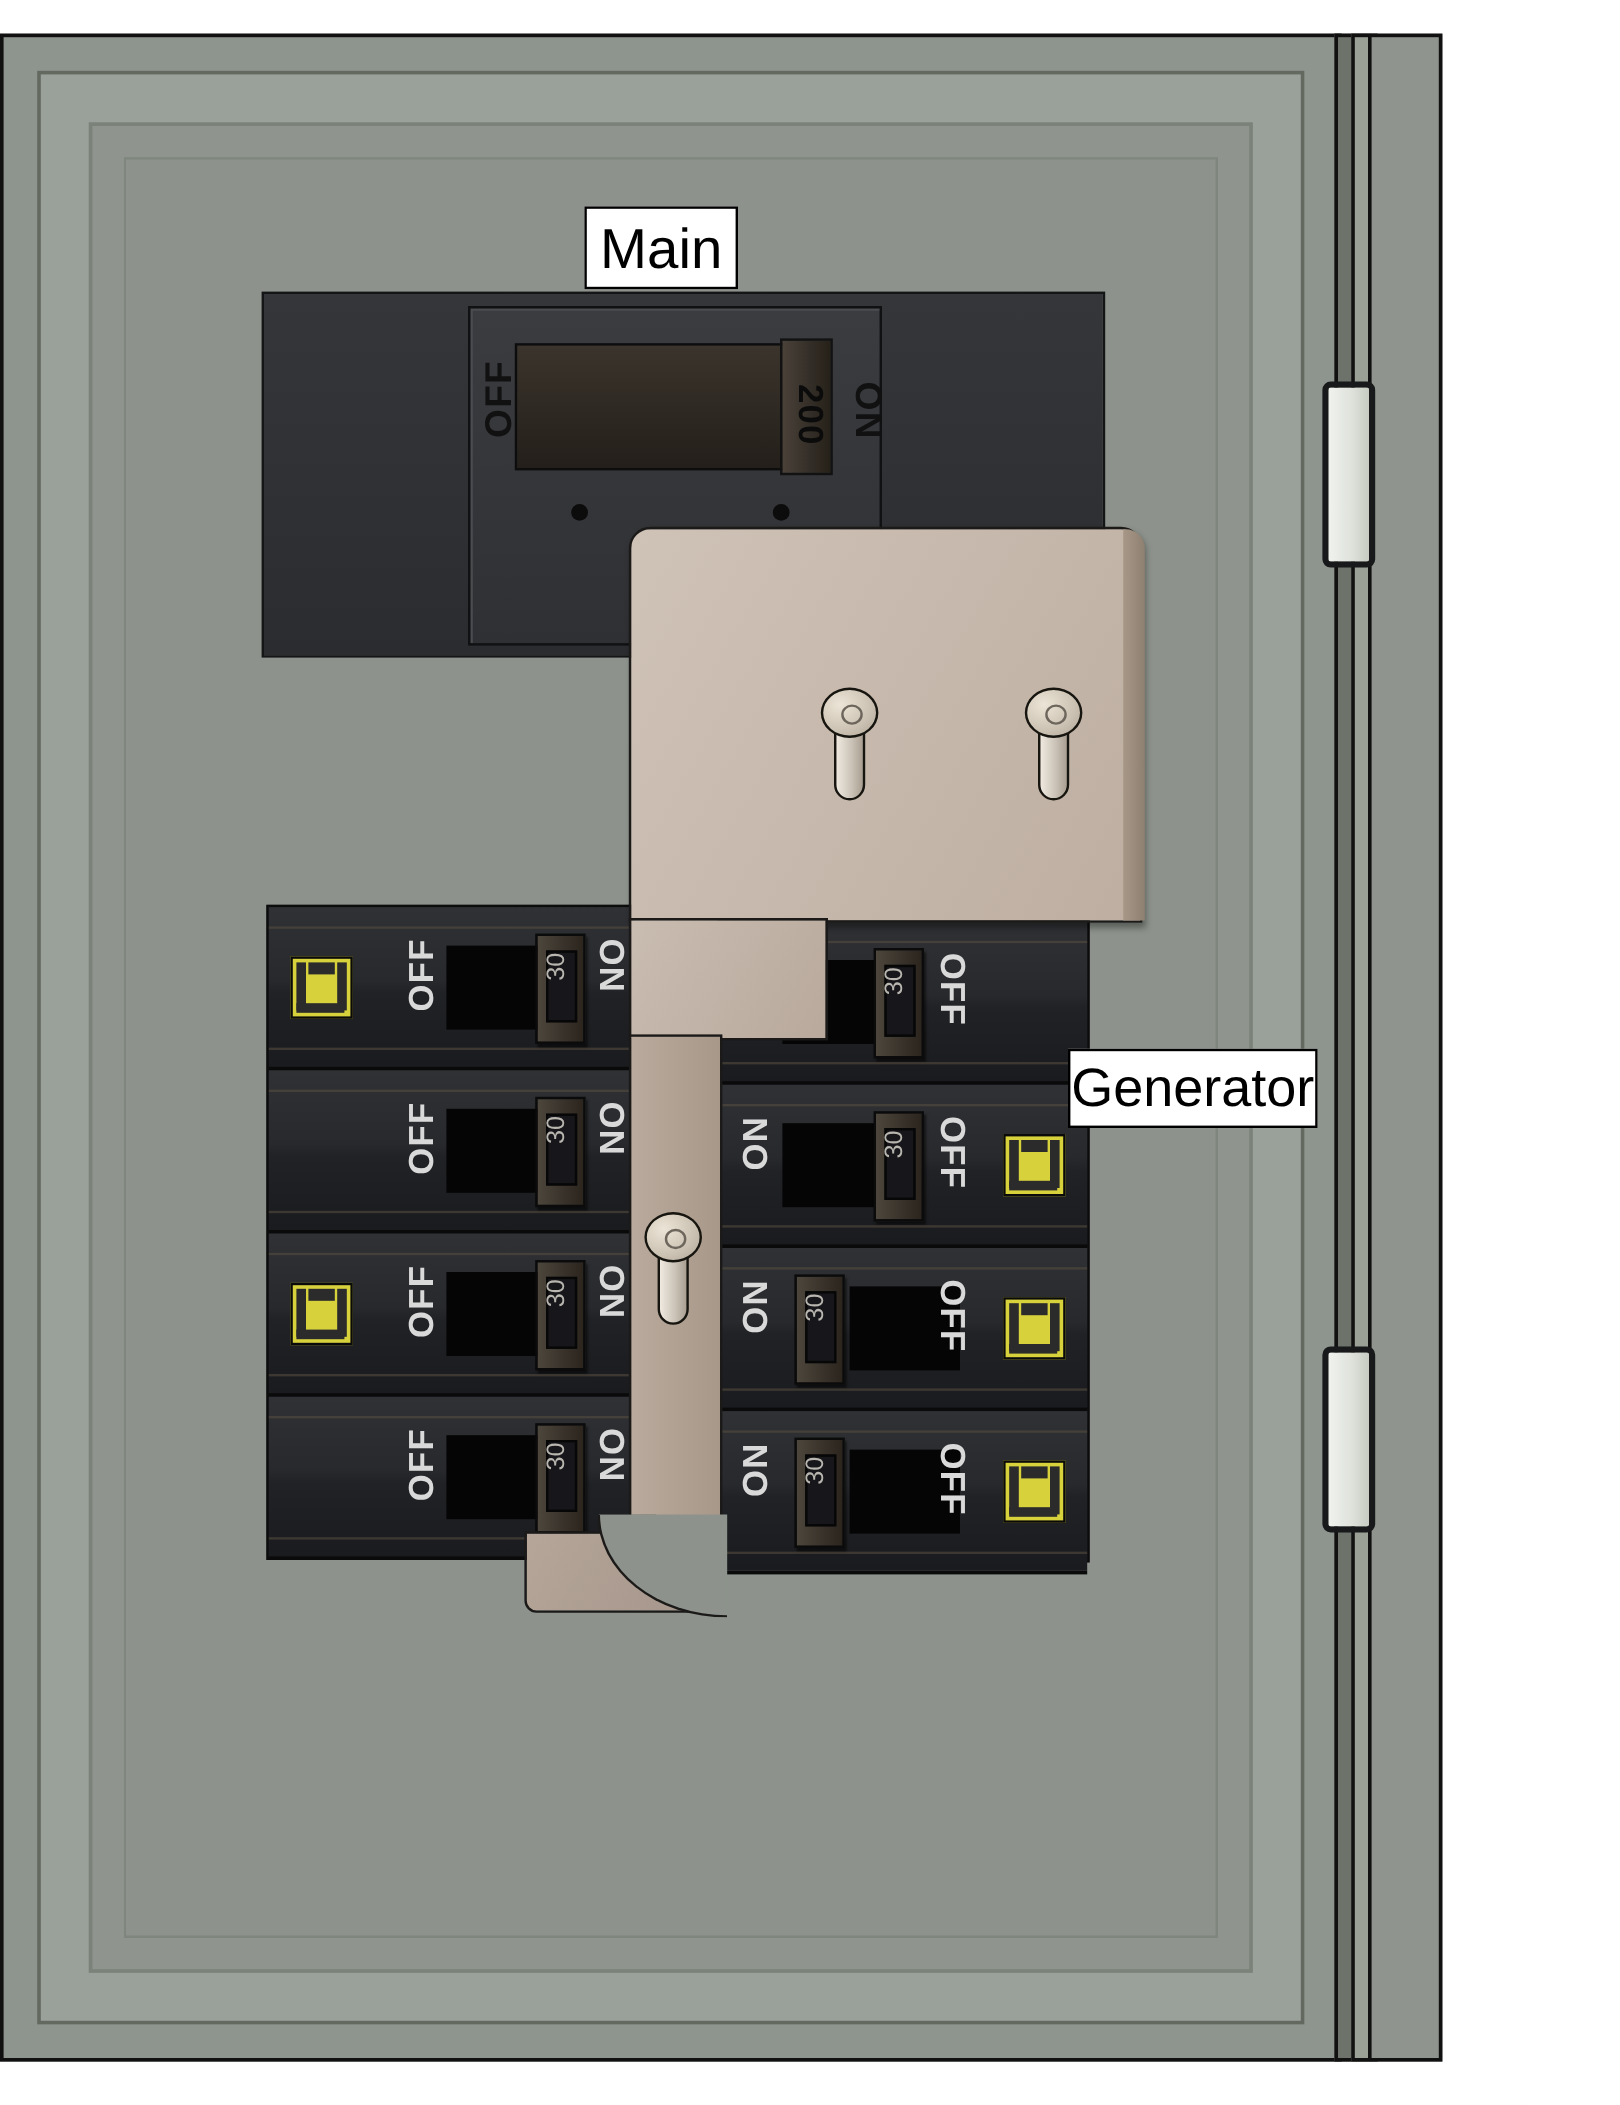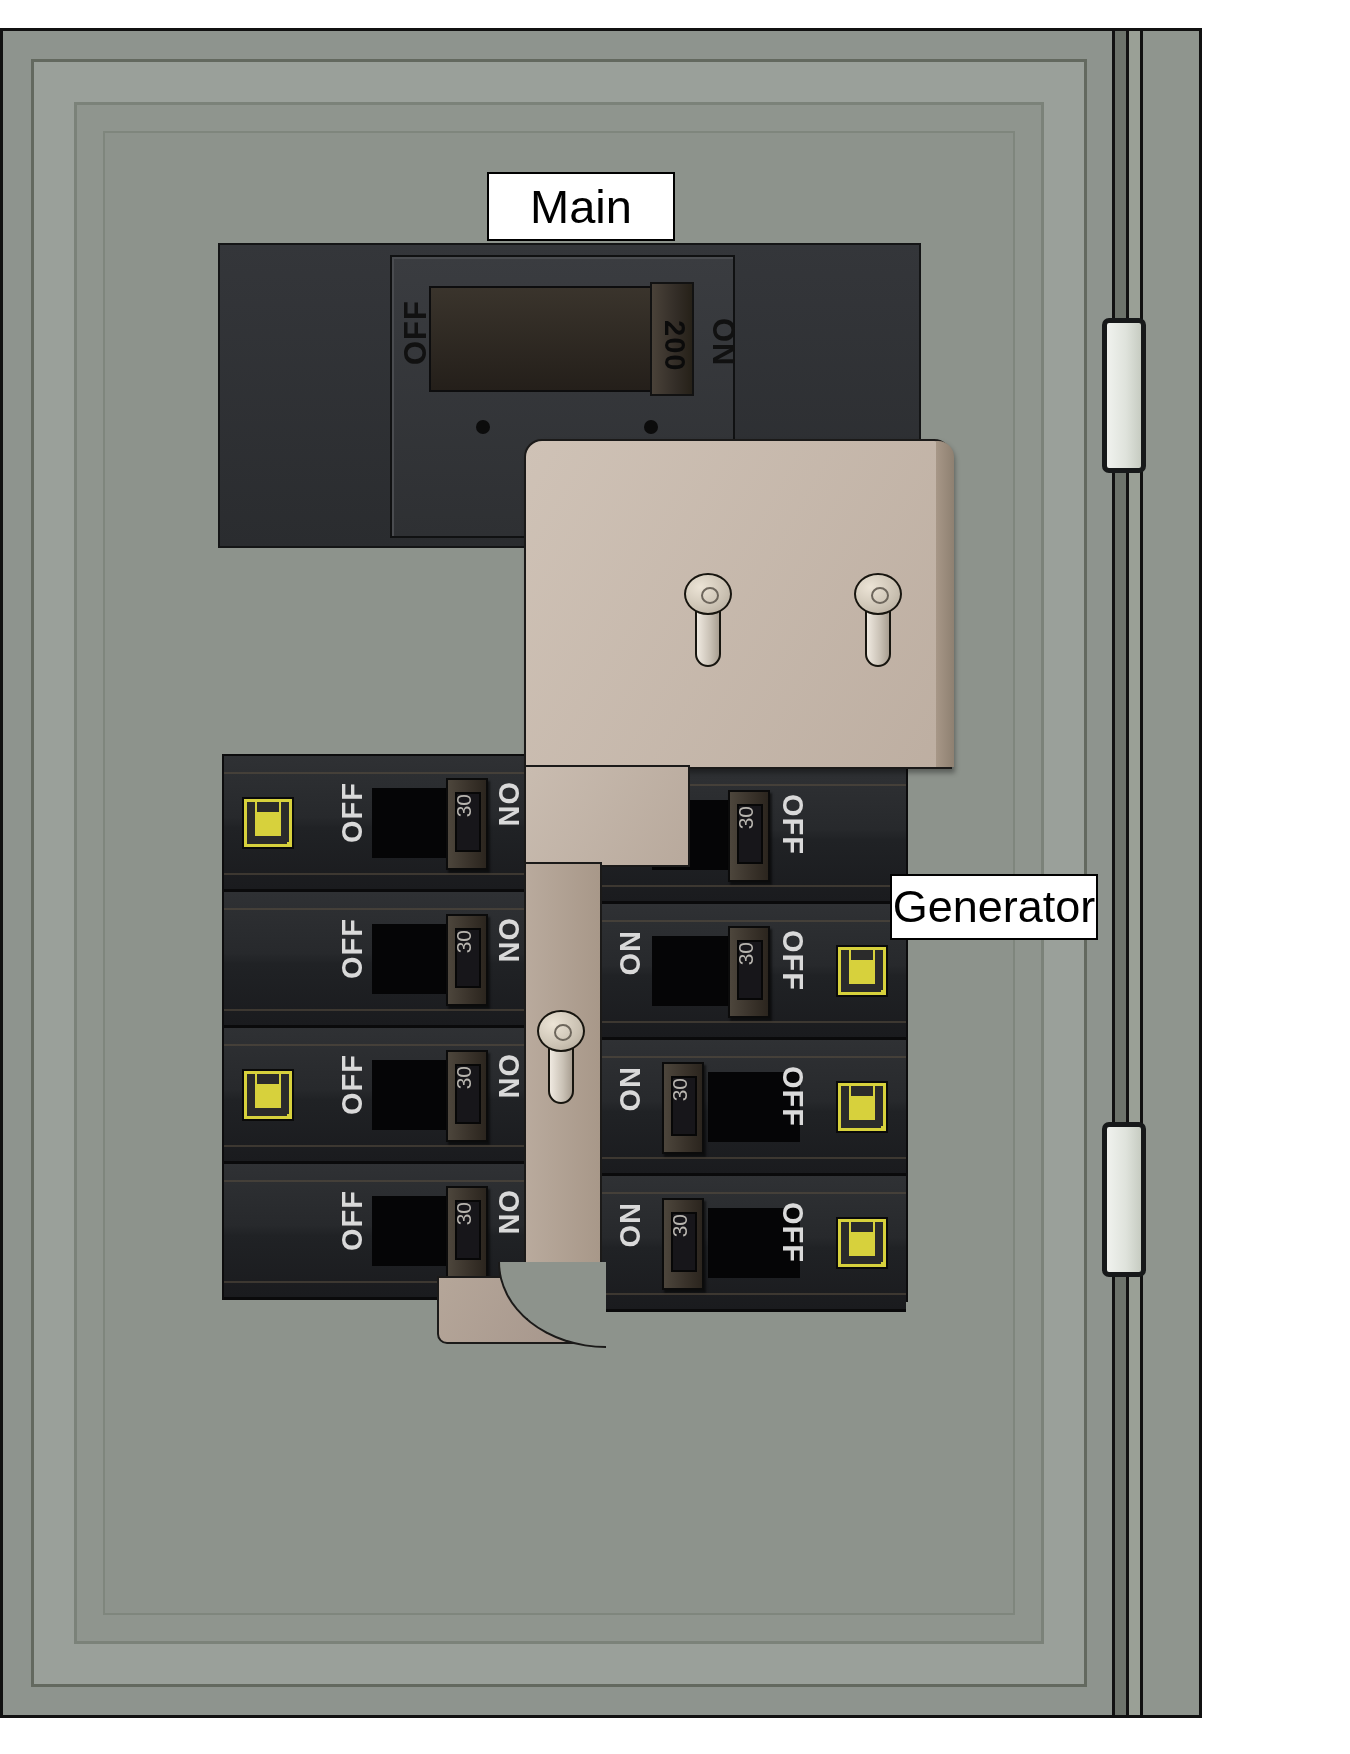--- a/index.html
+++ b/index.html
@@ -127,21 +127,21 @@
   .screw .head::after{content:"";position:absolute;left:15px;top:12px;
     width:14px;height:13px;border:2px solid #6d665c;border-radius:50%;}
   .screw.sc1{left:684px;top:573px;}
   .screw.sc2{left:854px;top:573px;}
   .screw.sc3{left:537px;top:1010px;}
 
   
   .callout{position:absolute;background:#fff;border:2px solid #000;
     color:#000;font-weight:normal;display:flex;align-items:center;
     justify-content:center;box-sizing:border-box;}
-  .callout.main-cal{left:487px;top:172px;width:188px;height:69px;font-size:47px;}
+  .callout.main-cal{left:487px;top:172px;width:128px;height:69px;font-size:47px;}
   .callout.gen-cal{left:890px;top:874px;width:208px;height:66px;font-size:45px;}
   .callout.pv-cal{left:72px;top:1128px;width:177px;height:64px;
     background:#a32020;border:3px solid #000;color:#fff;font-size:25px;
     line-height:1.02;flex-direction:column;text-align:center;padding-top:2px;}
 </style>
 </head>
 <body>
 
 <div id="stage">
 

